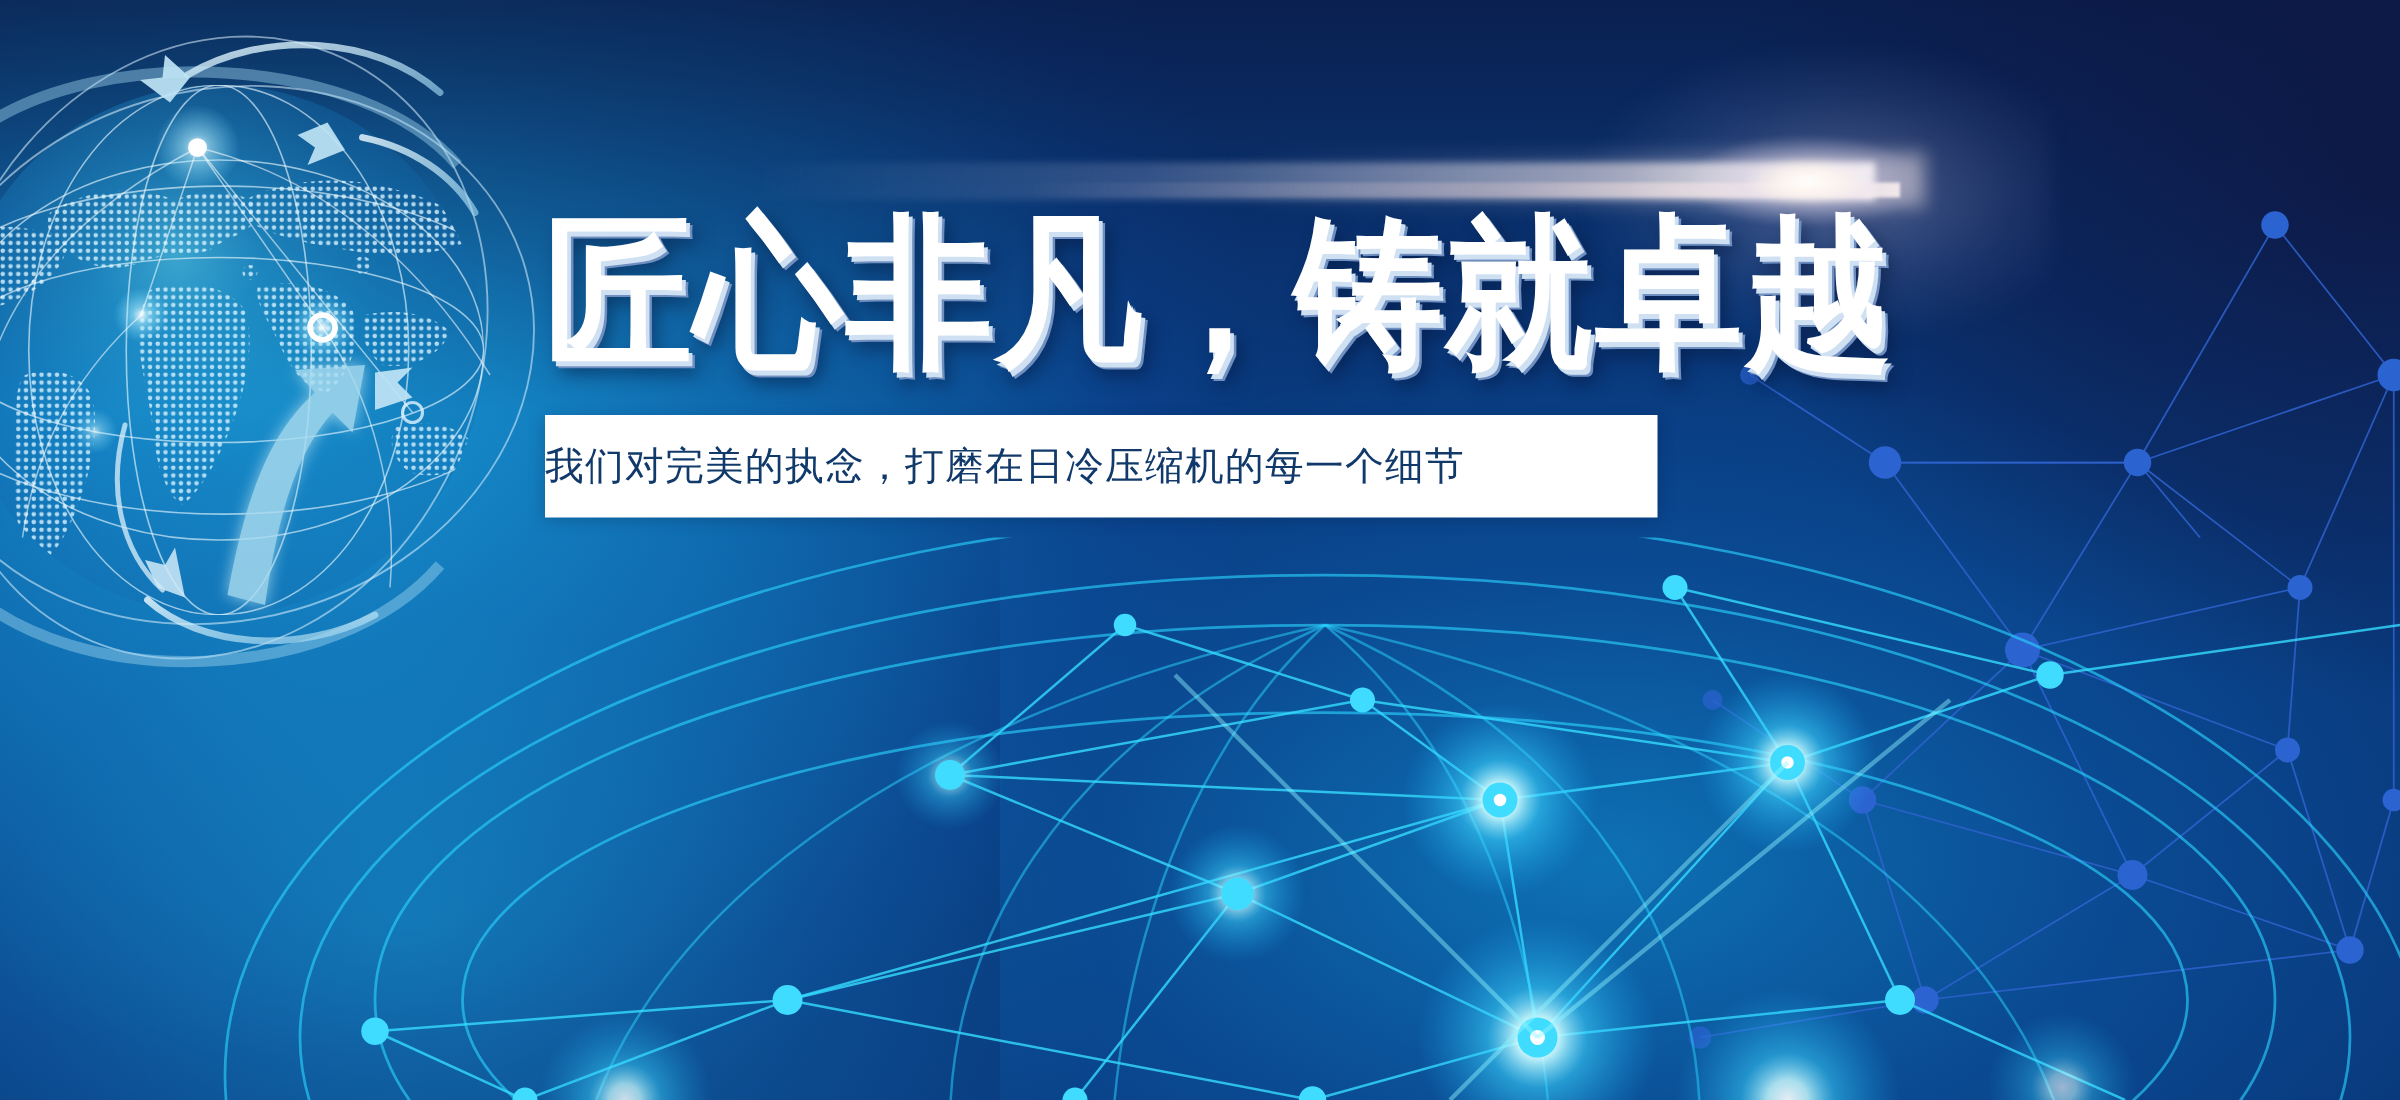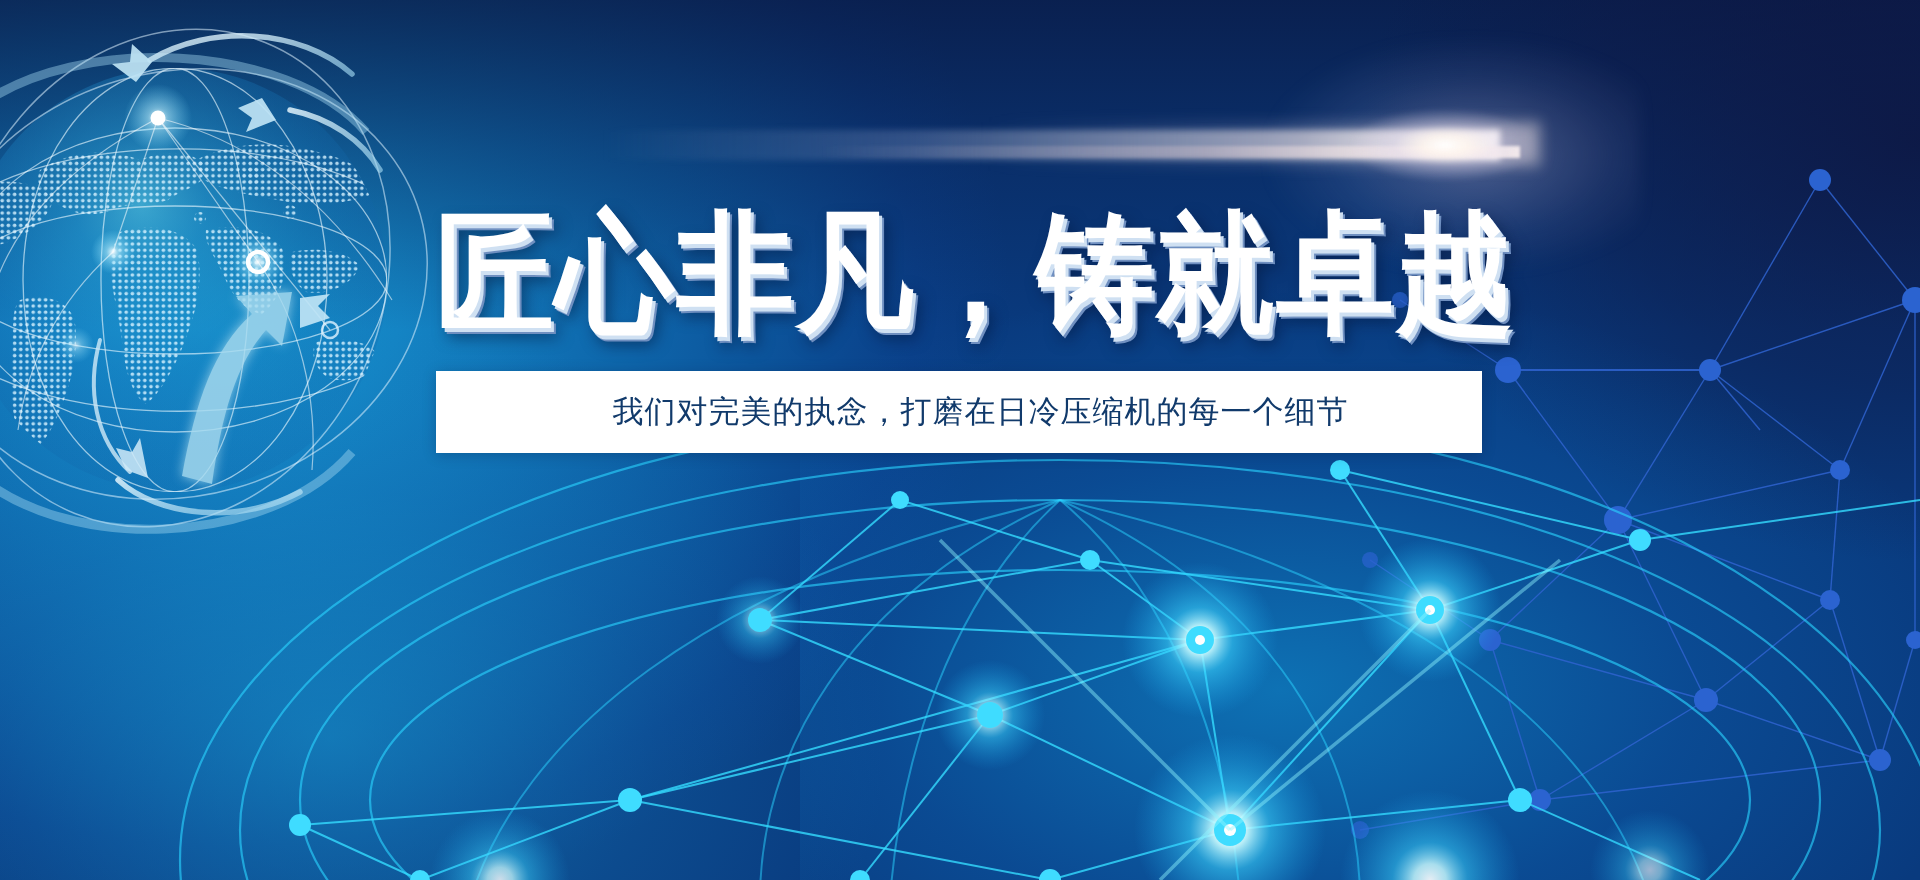--- a/index.html
+++ b/index.html
@@ -65,47 +65,46 @@
     position:absolute; left:1270px; top:40px; width:370px; height:230px;
     background:radial-gradient(ellipse at 55% 50%, rgba(206,200,232,.34) 0%, rgba(150,160,210,.12) 48%, rgba(120,140,200,0) 74%);
     filter:blur(8px);
   }
 
   
   .svg-layer{ position:absolute; inset:0; width:1920px; height:880px; }
 
   
   .content{
-    position:absolute; left:436px; top:165px; width:1200px;margin-top:39px;
+    position:absolute; left:436px; top:165px; width:1200px;
   }
   .headline{
     font-family:"DejaVu Sans","Liberation Sans",sans-serif;
     font-size:118px;
     font-weight:bold;
     line-height:1.06;
     letter-spacing:2px;
     color:#ffffff;
     white-space:nowrap;
     text-shadow:
        3px 3px 0 #cfe0f2,
        5px 5px 0 #6f8fc0,
        7px 8px 14px rgba(3,18,52,.55);
     transform:scaleY(1.12);
     transform-origin:left top;
   }
   .subtitle-bar{
     margin-top:42px;
     background:#ffffff;
-    width:1046px;
+    width:890px;
     height:82px;
     display:flex;
     align-items:center;
-    justify-content:center;
+    justify-content:flex-start;
     box-shadow:0 2px 12px rgba(3,22,60,.25);
-    padding-left:43px;
   }
   .subtitle-text{
     font-family:"DejaVu Sans","Liberation Sans",sans-serif;
     font-size:31px;
     letter-spacing:1px;
     color:#113a6b;
     white-space:nowrap;
   }
 </style>
 </head>

